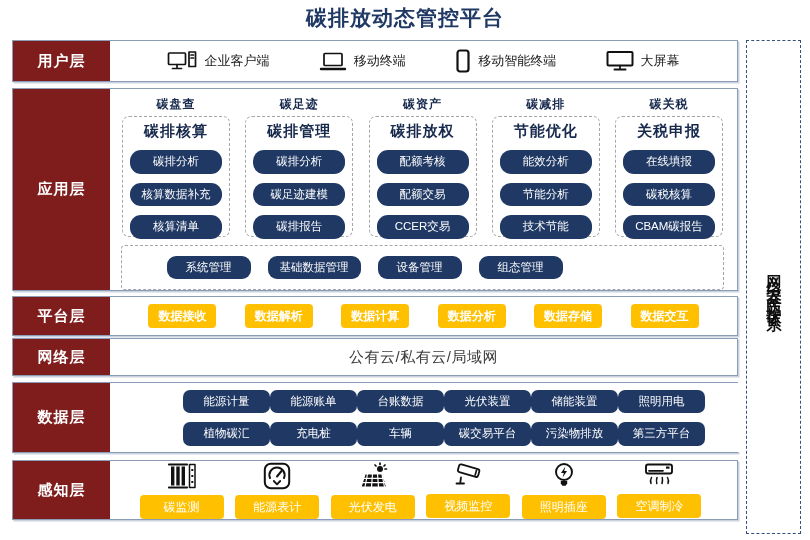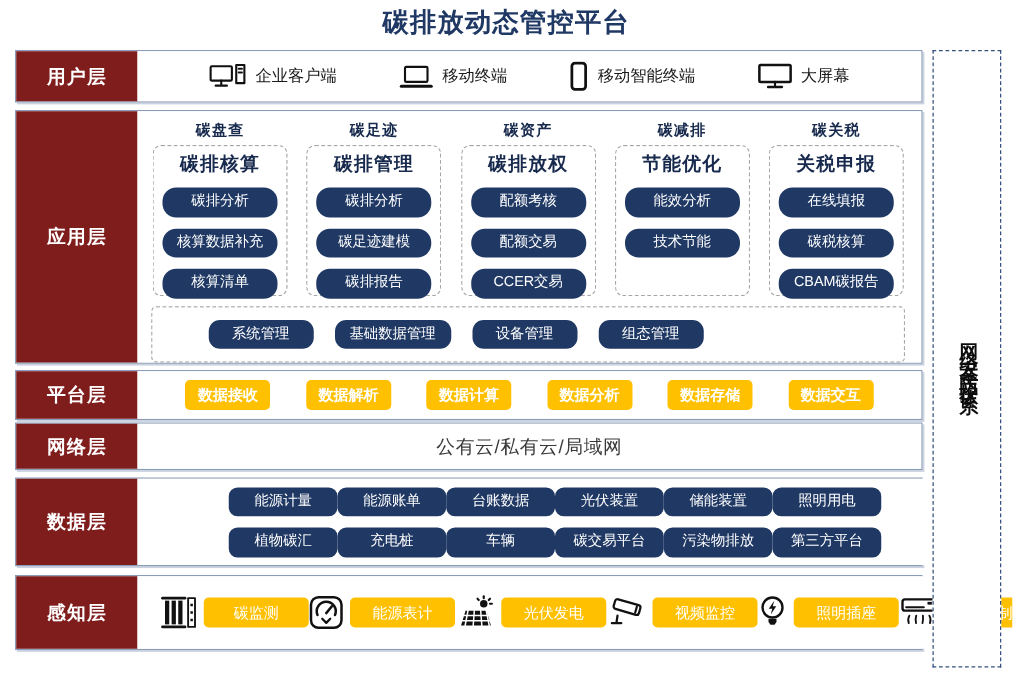--- a/index.html
+++ b/index.html
@@ -51,21 +51,21 @@
   .network-content { display:flex; height:100%; align-items:center; justify-content:center;
     font-size:15px; color:#3a3a3a; letter-spacing:.5px; }
 
   
   .data-grid { display:flex; flex-direction:column; justify-content:center; height:100%; gap:9px; padding:0 38px 0 29px;margin-left:44px; }
   .data-grid-row { display:flex; justify-content:space-between; }
   .data-grid .pill { width:87px; border-radius:7px; padding:6px 2px; }
 
   
   .perc-items { display:flex; height:100%; align-items:center; justify-content:space-evenly; padding:0 24px 0 18px; }
-  .perc-item { display:flex; align-items:center; gap:5px; }
+  .perc-item { display:flex; flex-direction:column; align-items:center; gap:5px; }
   .perc-item svg { display:block; }
   .perc-item .chip { width:84px; font-weight:normal; }
 
   
   .security-box { position:absolute; left:746px; top:40px; width:55px; height:494px;
     border:1.5px dashed #35507e; background:#fff; display:flex; align-items:center; justify-content:center; }
   .security-text { writing-mode:vertical-rl; text-orientation:upright; font-size:15px; font-weight:bold;
     color:#0d0d0d; letter-spacing:6px; }
 
   svg .st { stroke:#111; stroke-width:1.7; fill:none; stroke-linecap:round; stroke-linejoin:round; }
@@ -159,20 +159,21 @@
             <div class="pill">配额交易</div>
             <div class="pill">CCER交易</div>
           </div>
         </div>
 
         <div class="app-col">
           <div class="app-col-header">碳减排</div>
           <div class="app-dashed">
             <div class="app-sub">节能优化</div>
             <div class="pill">能效分析</div>
+            <div class="pill">节能分析</div>
             <div class="pill">技术节能</div>
           </div>
         </div>
 
         <div class="app-col">
           <div class="app-col-header">碳关税</div>
           <div class="app-dashed">
             <div class="app-sub">关税申报</div>
             <div class="pill">在线填报</div>
             <div class="pill">碳税核算</div>

